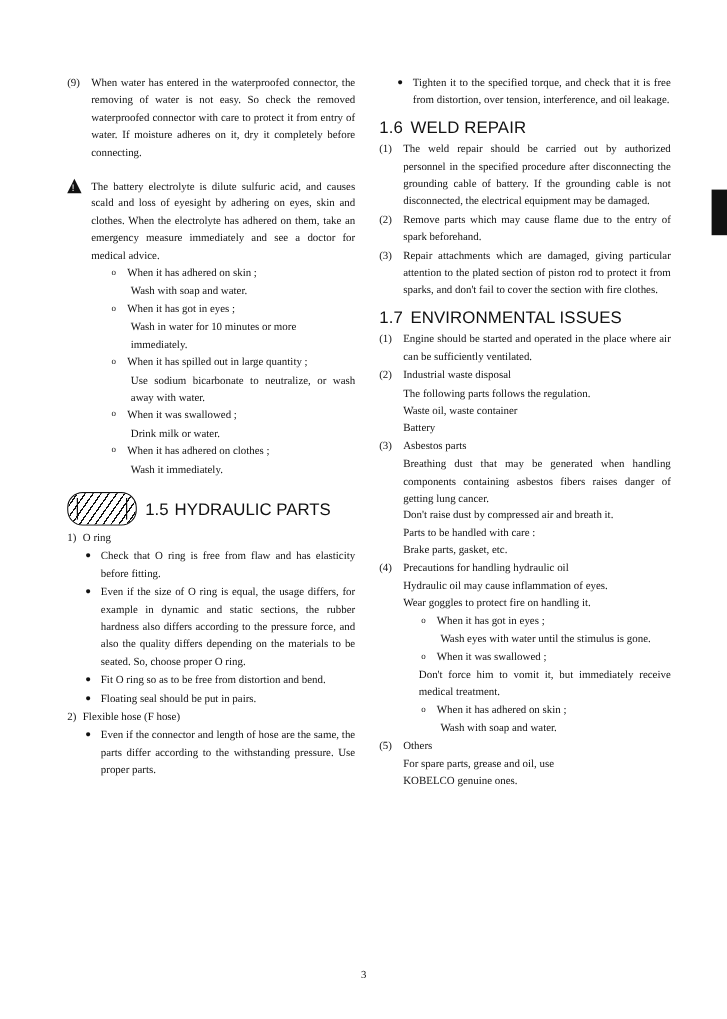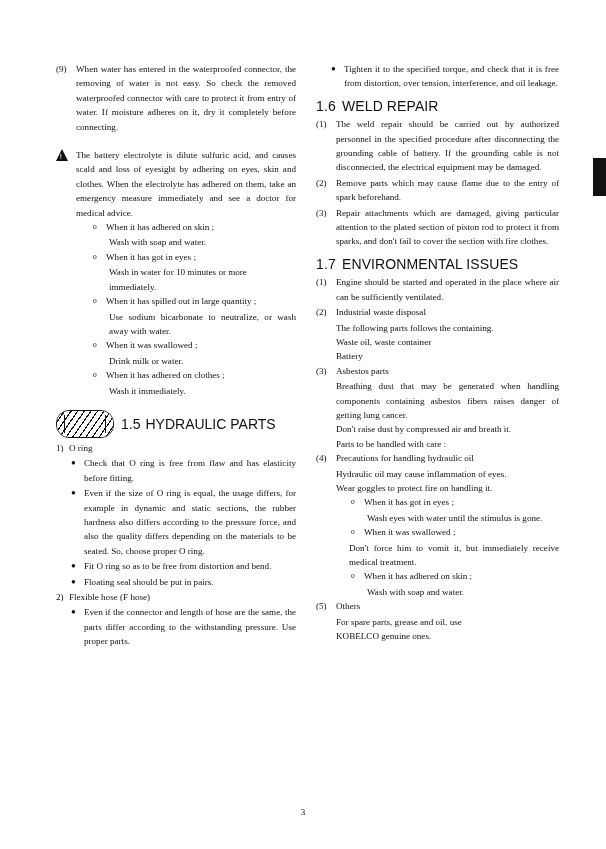--- a/index.html
+++ b/index.html
@@ -311,31 +311,32 @@
 
       <div class="p">
         <span class="marker">(1)</span>
         <span class="body justified">Engine should be started and operated in the place where air can be sufficiently ventilated.</span>
       </div>
 
       <div class="p">
         <span class="marker">(2)</span>
         <span class="body nojust">Industrial waste disposal</span>
       </div>
-      <div class="indent1 nojust">The following parts follows the containing.</div>
+      <div class="indent1 nojust">The following parts follows the regulation.</div>
       <div class="indent1 nojust">Waste oil, waste container</div>
       <div class="indent1 nojust">Battery</div>
 
       <div class="p">
         <span class="marker">(3)</span>
         <span class="body nojust">Asbestos parts</span>
       </div>
       <div class="indent1 justified">Breathing dust that may be generated when handling components containing asbestos fibers raises danger of getting lung cancer.</div>
       <div class="indent1 justified">Don't raise dust by compressed air and breath it.</div>
       <div class="indent1 nojust">Parts to be handled with care :</div>
+      <div class="indent1 nojust">Brake parts, gasket, etc.</div>
 
       <div class="p">
         <span class="marker">(4)</span>
         <span class="body nojust">Precautions for handling hydraulic oil</span>
       </div>
       <div class="indent1 nojust">Hydraulic oil may cause inflammation of eyes.</div>
       <div class="indent1 nojust">Wear goggles to protect fire on handling it.</div>
 
       <div class="p" style="margin-left:33px">
         <span class="marker circ">o</span>

